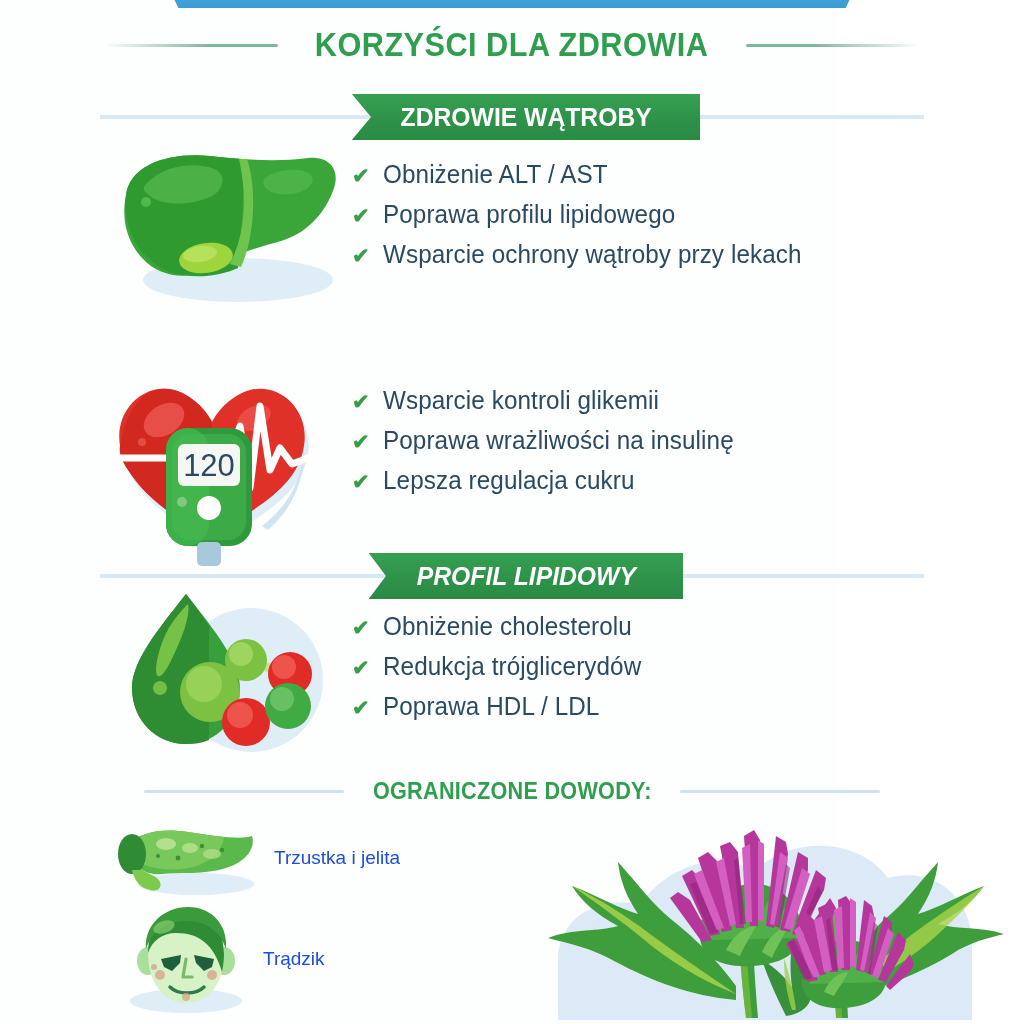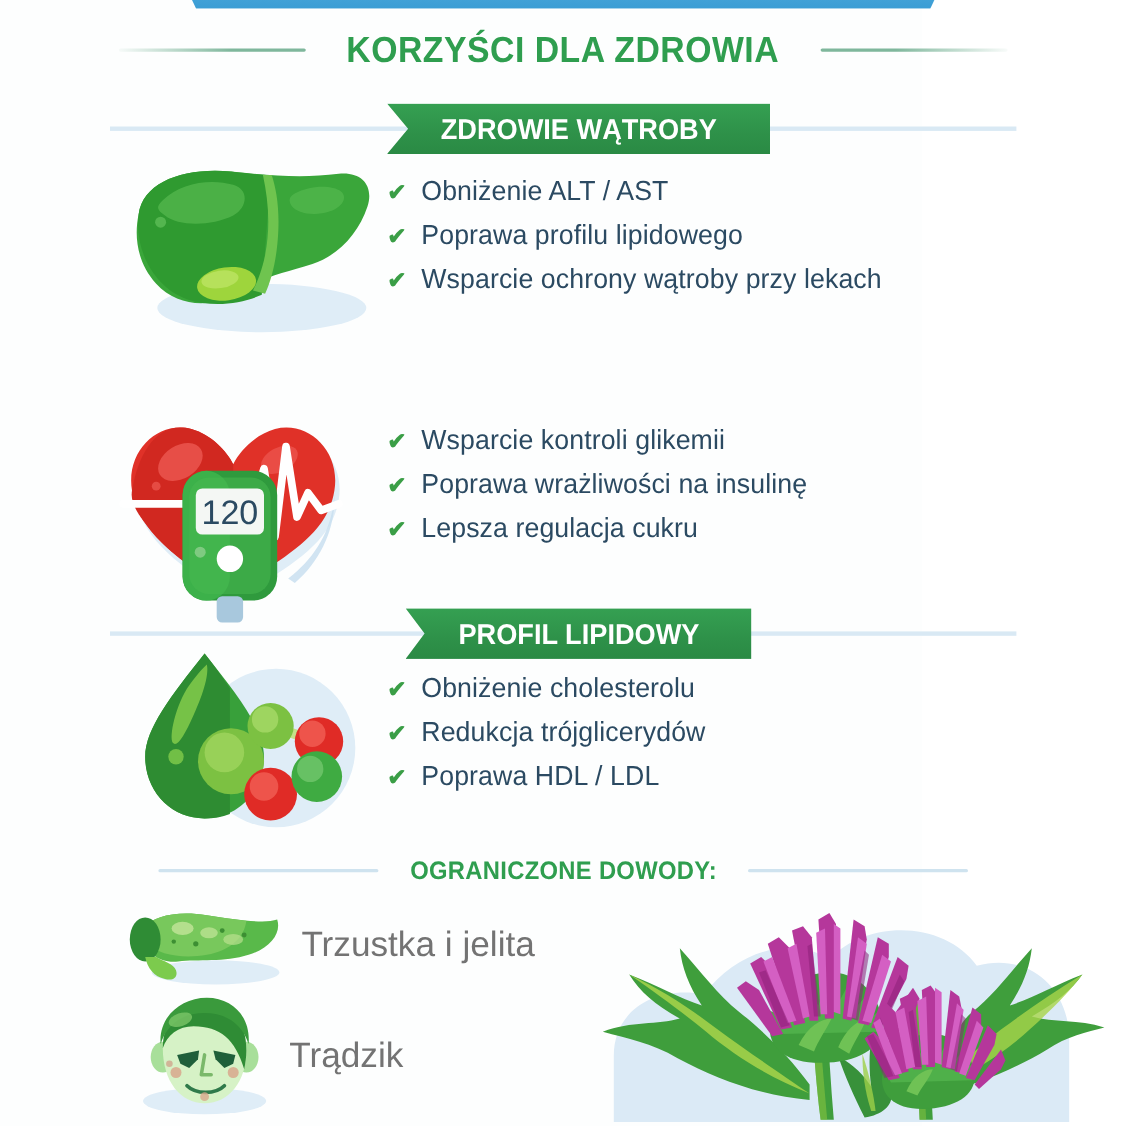--- a/index.html
+++ b/index.html
@@ -127,22 +127,22 @@
     letter-spacing: .3px;
     white-space: nowrap;
     transform: scaleX(.94);
   }
 
   .evidence-item {
     position: absolute;
     display: flex; align-items: center; gap: 16px;
   }
   .evidence-label {
-    font-size: 32px;
-    color: #737373;
+    font-size: 19px;
+    color: #1d4ed8;
     white-space: nowrap;
     text-align: right;
   }
   svg { display: block; overflow: visible; }
 </style>
 </head>
 <body>
 
 <div id="page">
 
@@ -227,21 +227,21 @@
     <div class="bullet">
       <span class="tick">✔</span>
       <span class="bullet-text">Poprawa wrażliwości na insulinę</span>
     </div>
     <div class="bullet">
       <span class="tick">✔</span>
       <span class="bullet-text">Lepsza regulacja cukru</span>
     </div>
   </div>
 
-  <div class="banner-row" style="top:553px;">
+  <div class="banner-row" style="top:553px;font-style:italic;">
     <div class="banner-line"></div>
     <div class="ribbon" style="padding:0 42px;display:flex;align-items:center;">
       <span class="banner-inner" style="color:#fff;font-size:26px;font-weight:700;">PROFIL LIPIDOWY</span>
     </div>
   </div>
 
   <div style="position:absolute;left:118px;top:588px;">
     <svg width="215" height="175" viewBox="0 0 215 175">
       <circle cx="133" cy="92" r="72" fill="#dfedf7"></circle>
       <path d="M68 6 C98 44 122 74 122 100 C122 132 98 156 68 156

